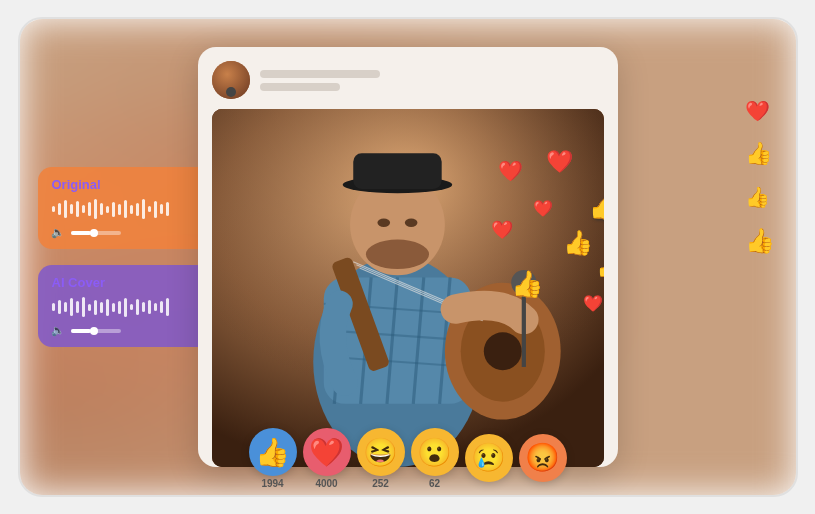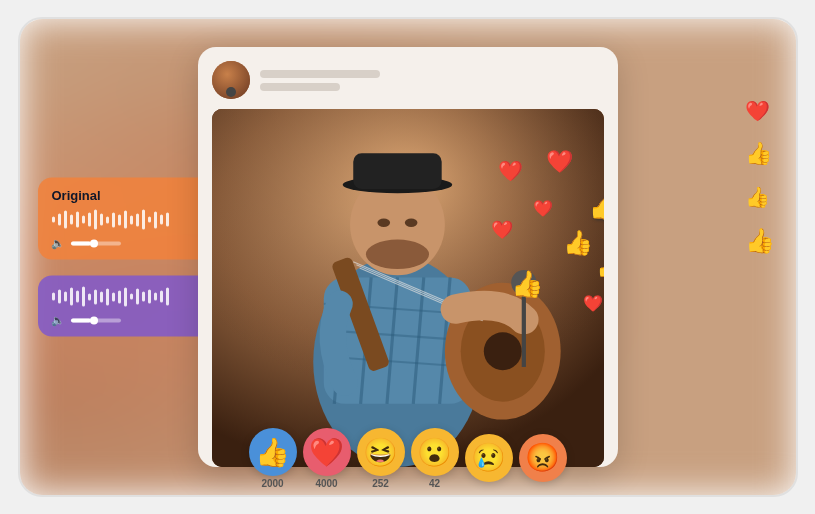--- a/index.html
+++ b/index.html
@@ -61,21 +61,21 @@
     }
 
     .track-card.original {
       background: rgba(240, 130, 60, 0.88);
     }
     .track-card.ai-cover {
       background: rgba(130, 90, 200, 0.88);
     }
 
     .track-label {
-      color: #0f172a;
+      color: #8b5cf6;
       font-weight: 700;
       font-size: 13px;
     }
 
     .waveform-bar {
       display: flex;
       align-items: center;
       gap: 3px;
       height: 22px;
     }
@@ -287,20 +287,21 @@
       <div class="track-controls">
         <span class="vol-icon">🔈</span>
         <div class="vol-slider">
           <div class="vol-slider-fill"></div>
           <div class="vol-knob"></div>
         </div>
       </div>
     </div>
 
     <div class="track-card ai-cover">
+      <div class="track-label">AI Cover</div>
       <div class="waveform-bar" id="wave-ai-cover">
           <div class="wave-bar" style="height: 8px;"></div>
           <div class="wave-bar" style="height: 14px;"></div>
           <div class="wave-bar" style="height: 10px;"></div>
           <div class="wave-bar" style="height: 18px;"></div>
           <div class="wave-bar" style="height: 12px;"></div>
           <div class="wave-bar" style="height: 20px;"></div>
           <div class="wave-bar" style="height: 7px;"></div>
           <div class="wave-bar" style="height: 15px;"></div>
           <div class="wave-bar" style="height: 11px;"></div>
@@ -414,33 +415,33 @@
         <span style="position:absolute; top:80px; right:110px; font-size:18px;">❤️</span>
         <span style="position:absolute; top:155px; right:20px; font-size:16px;">❤️</span>
         <span style="position:absolute; top:115px; right:0px; font-size:22px; color:white;">👍</span>
         <span style="position:absolute; top:60px; right:70px; font-size:16px;">❤️</span>
       </div>
     </div>
 
     <div class="reactions-bar">
       <div class="reaction-item">
         <div class="reaction-emoji emoji-like">👍</div>
-        <span class="reaction-count">2000</span>
+        <span class="reaction-count">1994</span>
       </div>
       <div class="reaction-item">
         <div class="reaction-emoji emoji-love">❤️</div>
         <span class="reaction-count">4000</span>
       </div>
       <div class="reaction-item">
         <div class="reaction-emoji emoji-haha">😆</div>
         <span class="reaction-count">252</span>
       </div>
       <div class="reaction-item">
         <div class="reaction-emoji emoji-wow">😮</div>
-        <span class="reaction-count">42</span>
+        <span class="reaction-count">62</span>
       </div>
       <div class="reaction-item">
         <div class="reaction-emoji emoji-sad">😢</div>
         <span class="reaction-count"></span>
       </div>
       <div class="reaction-item">
         <div class="reaction-emoji emoji-angry">😡</div>
         <span class="reaction-count"></span>
       </div>
     </div>

